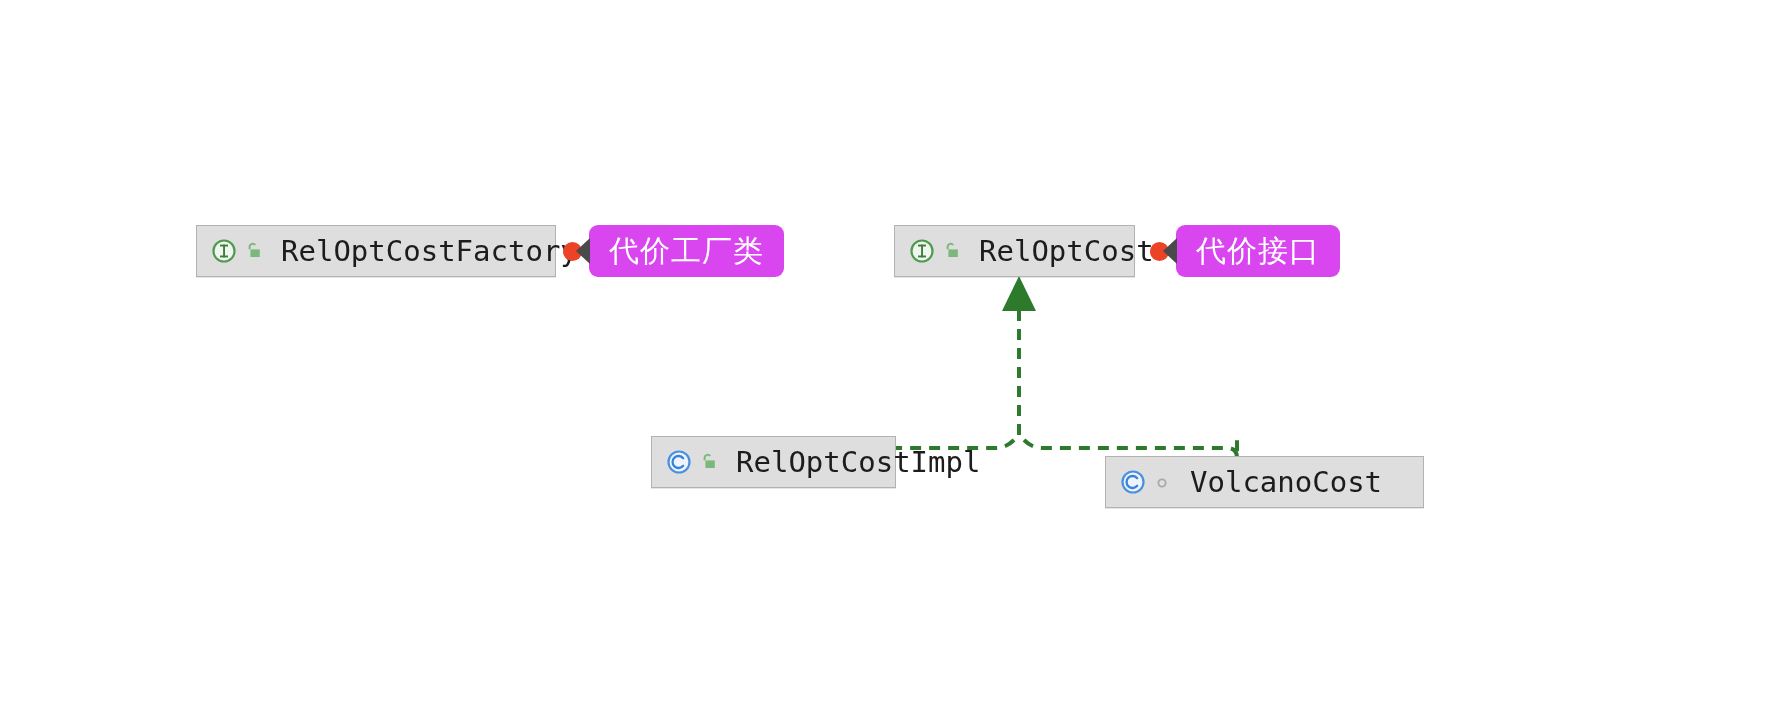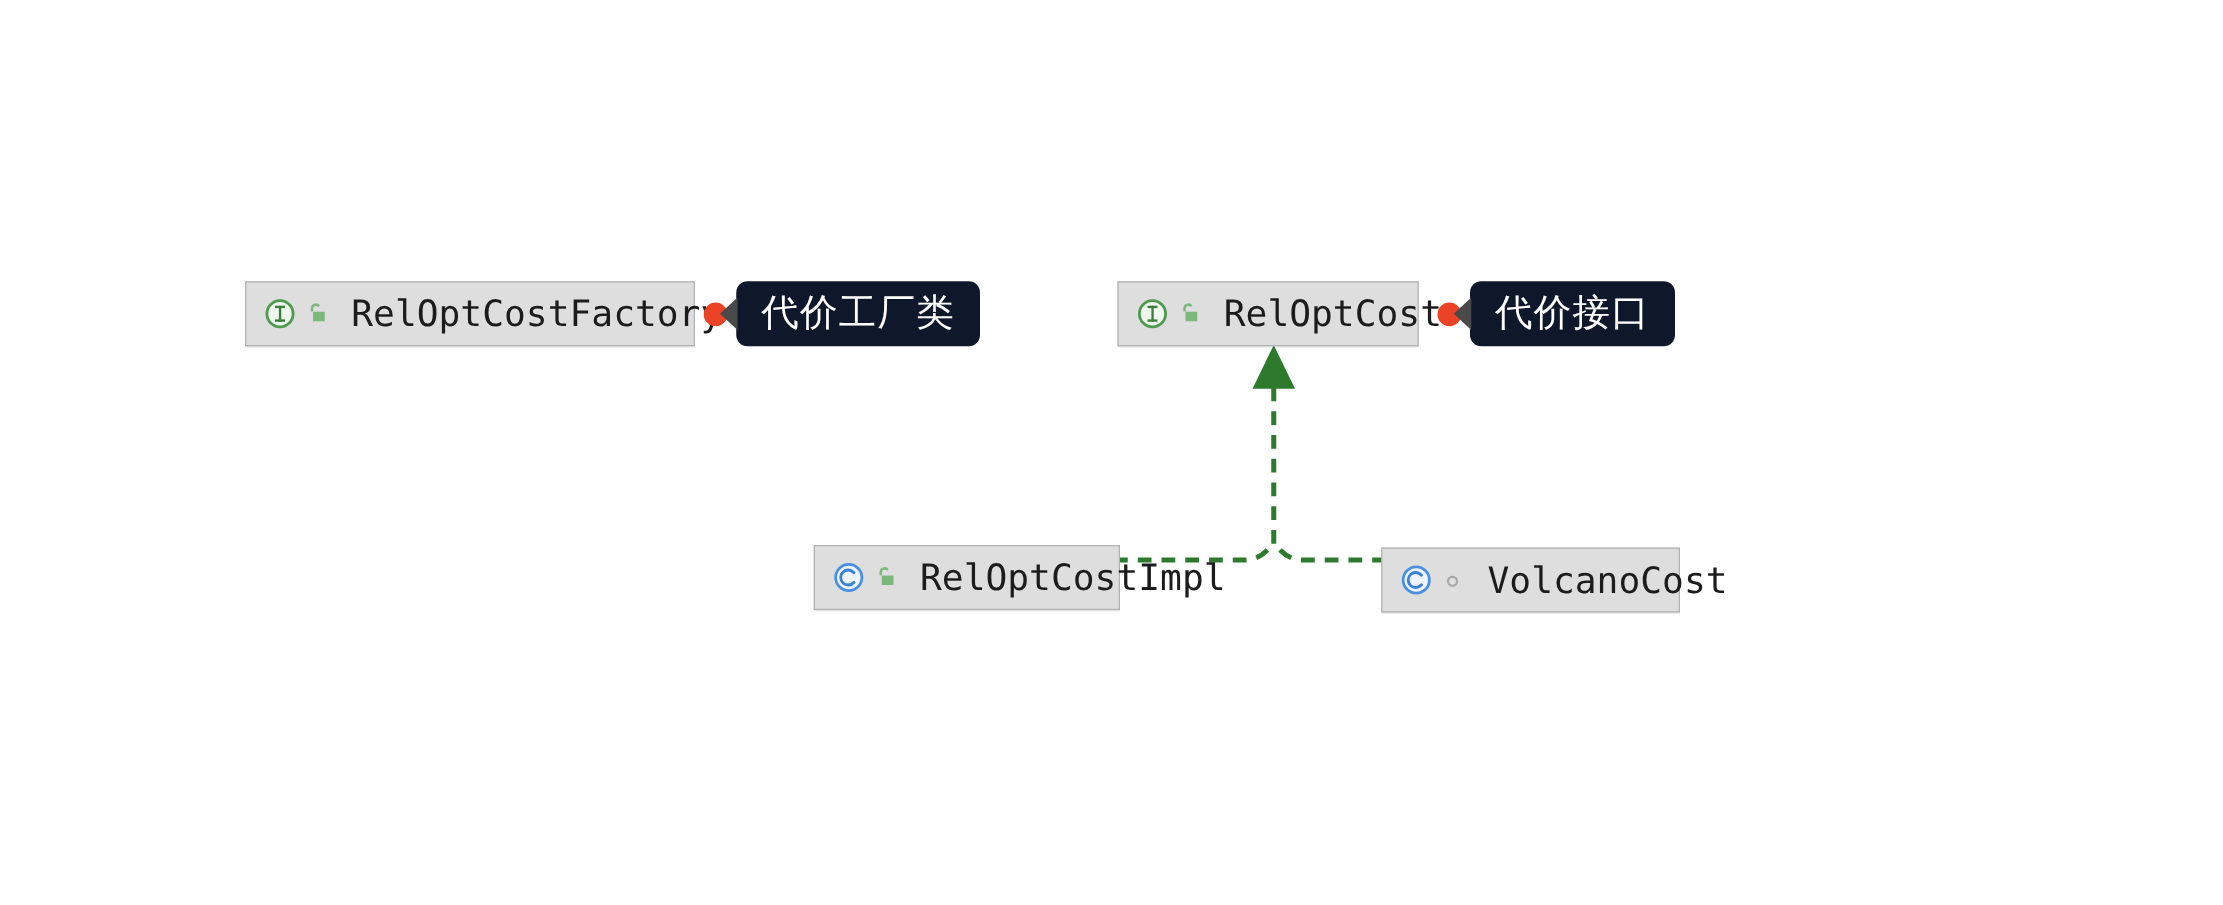--- a/index.html
+++ b/index.html
@@ -69,40 +69,40 @@
     height: 20px;
     flex: 0 0 auto;
     display: block;
     margin-left: 6px;
   }
 
   
   #node-reloptcostfactory { left: 196px; top: 225px; width: 360px; }
   #node-reloptcost        { left: 894px; top: 225px; width: 241px; }
   #node-reloptcostimpl    { left: 651px; top: 436px; width: 245px; }
-  #node-volcanocost       { left: 1105px; top: 438px; width: 239px; }
+  #node-volcanocost       { left: 1105px; top: 456px; width: 319px; }
 
   
   .annotation {
     position: absolute;
     display: flex;
     align-items: center;
     height: 52px;
   }
   .annot-dot {
     width: 19px;
     height: 19px;
     border-radius: 50%;
     background: #ea4326;
     flex: 0 0 auto;
   }
   .annot-bubble {
     position: relative;
     margin-left: 7px;
-    background: #0f172a;
+    background: #d946ef;
     border-radius: 9px;
     height: 52px;
     display: flex;
     align-items: center;
     padding: 0 20px;
     box-sizing: border-box;
   }
   .annot-bubble::before {
     content: "";
     position: absolute;

